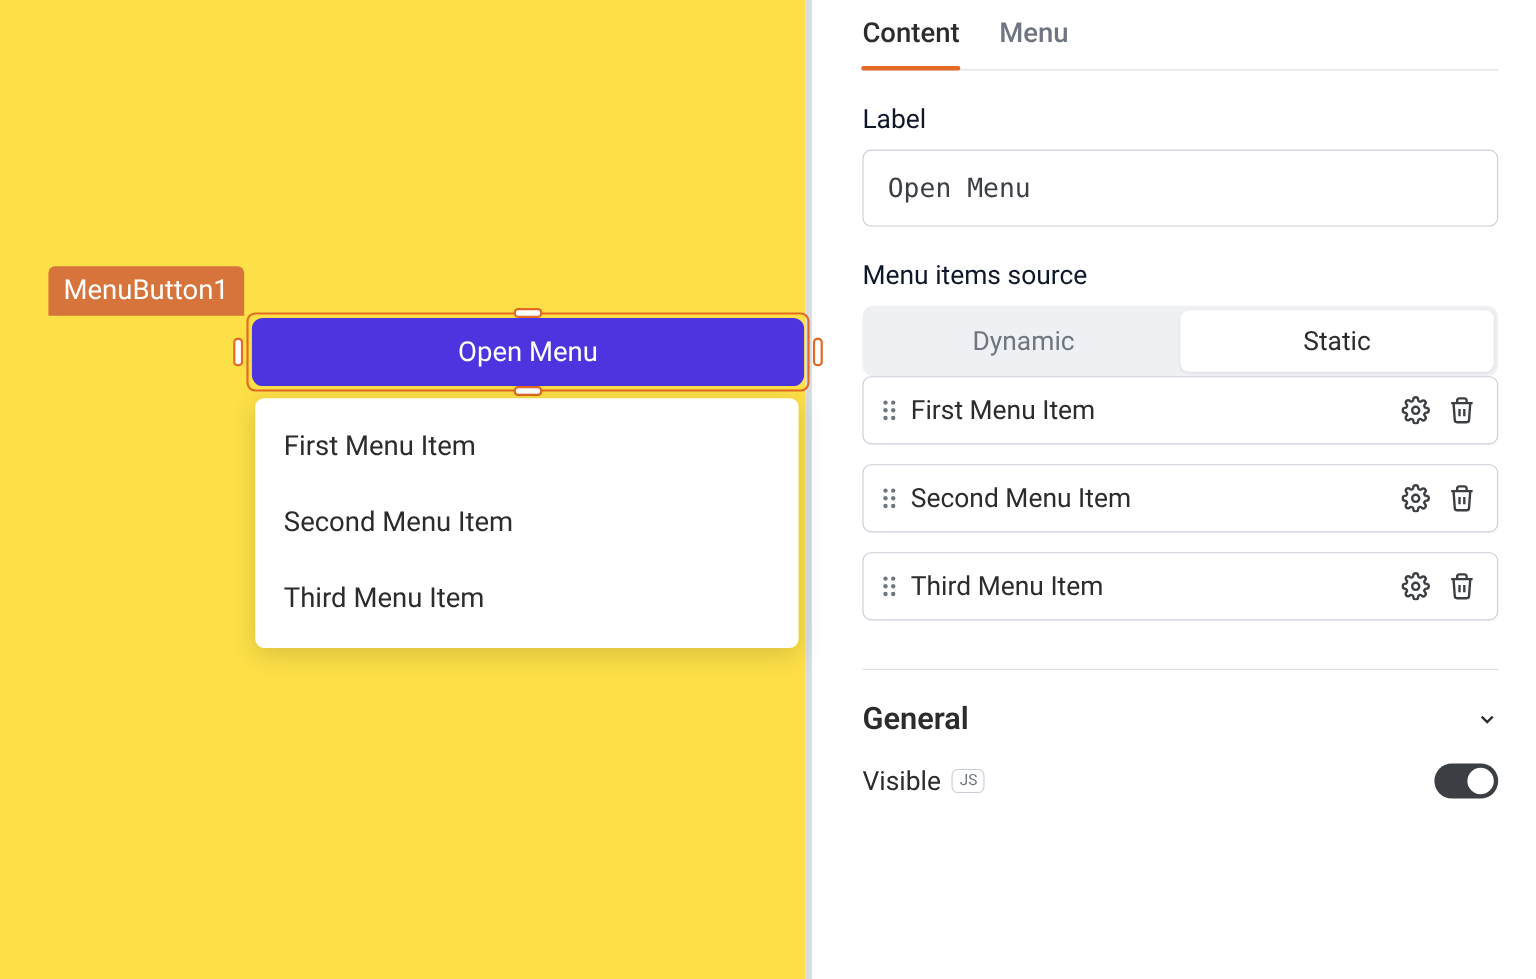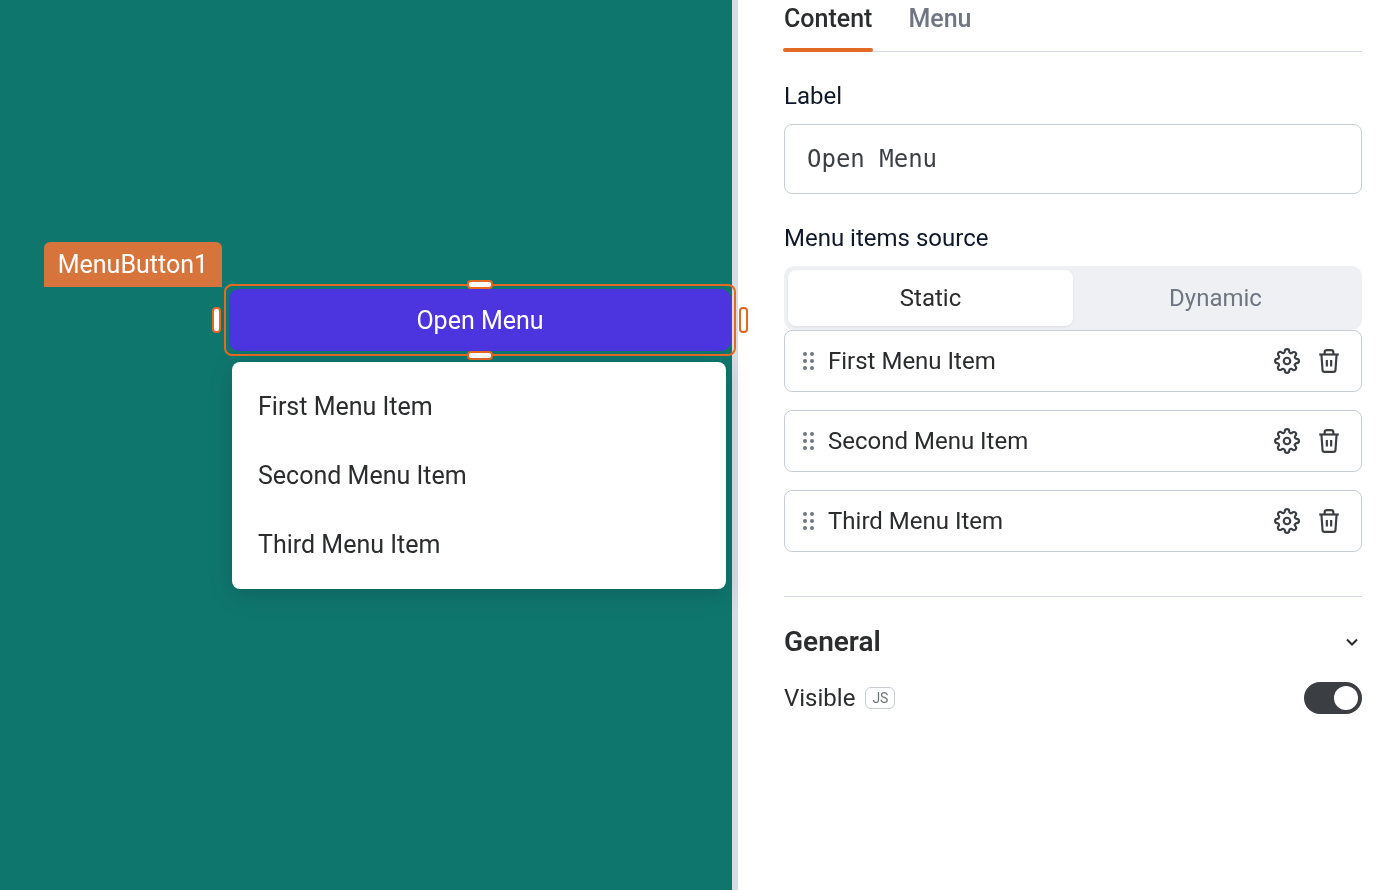--- a/index.html
+++ b/index.html
@@ -9,21 +9,21 @@
     width: 1396px;
     height: 890px;
     display: flex;
     overflow: hidden;
   }
 
   
   .canvas {
     width: 750px;
     height: 100%;
-    background: #0f766e;
+    background: #fde047;
     position: relative;
   }
   .canvas-edge {
     position: absolute;
     top: 0; right: 0; bottom: 0;
     width: 18px;
     background: #fff;
     border-left: 6px solid #d7dce3;
   }
 
@@ -109,21 +109,21 @@
     overflow: hidden;
   }
   .panel-inner {
     padding: 0 34px 0 34px;
   }
 
   .tabs {
     display: flex;
     gap: 36px;
     border-bottom: 1px solid #d7dce3;
-    padding-top: 4px;
+    padding-top: 16px;
   }
   .tab {
     font-size: 25px;
     font-weight: 500;
     color: #6f7681;
     padding: 0 0 18px 0;
     cursor: pointer;
     position: relative;
   }
   .tab.active {
@@ -322,22 +322,22 @@
       <div class="tab">Menu</div>
     </div>
 
     
 
     <div class="field-label">Label</div>
     <input class="text-input" value="Open Menu" style="">
 
     <div class="field-label">Menu items source</div>
     <div class="segmented">
+      <div class="segment">Dynamic</div>
       <div class="segment active">Static</div>
-      <div class="segment">Dynamic</div>
     </div>
 
 
     
     <div class="item-row">
       <div class="drag-handle">
         <div class="dotrow">
             <div class="dot"></div>
             <div class="dot"></div>
           </div>

